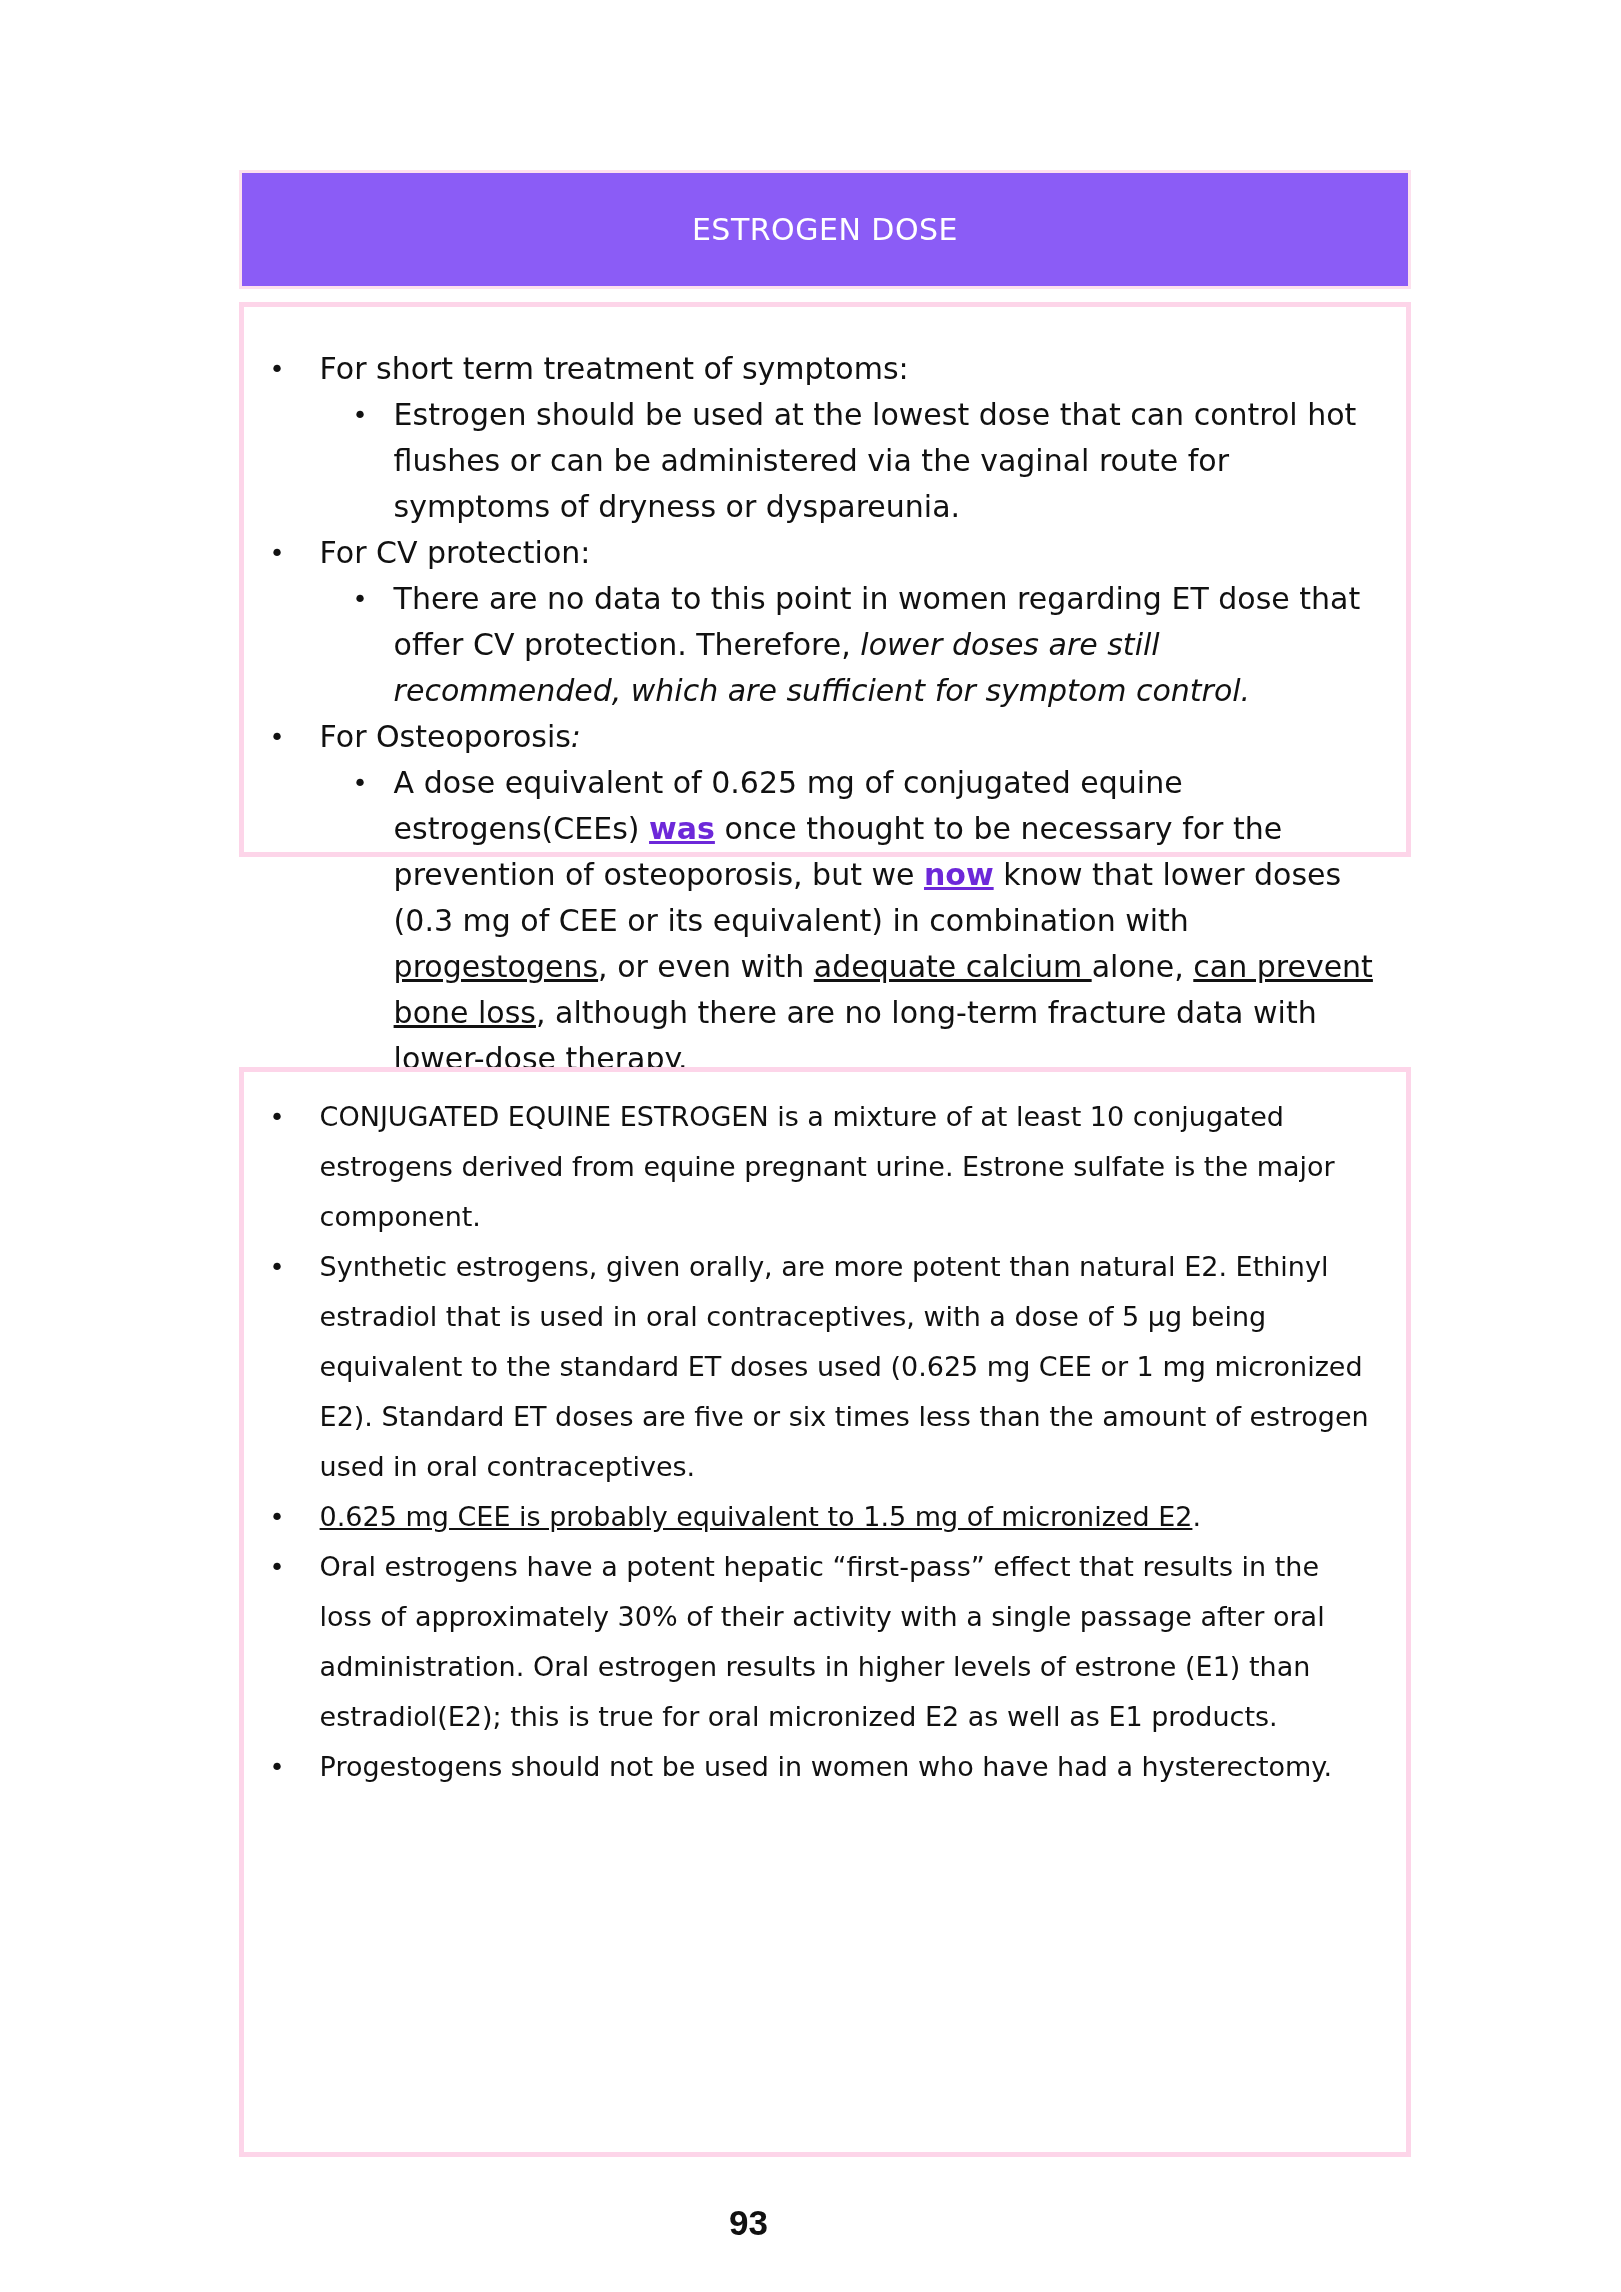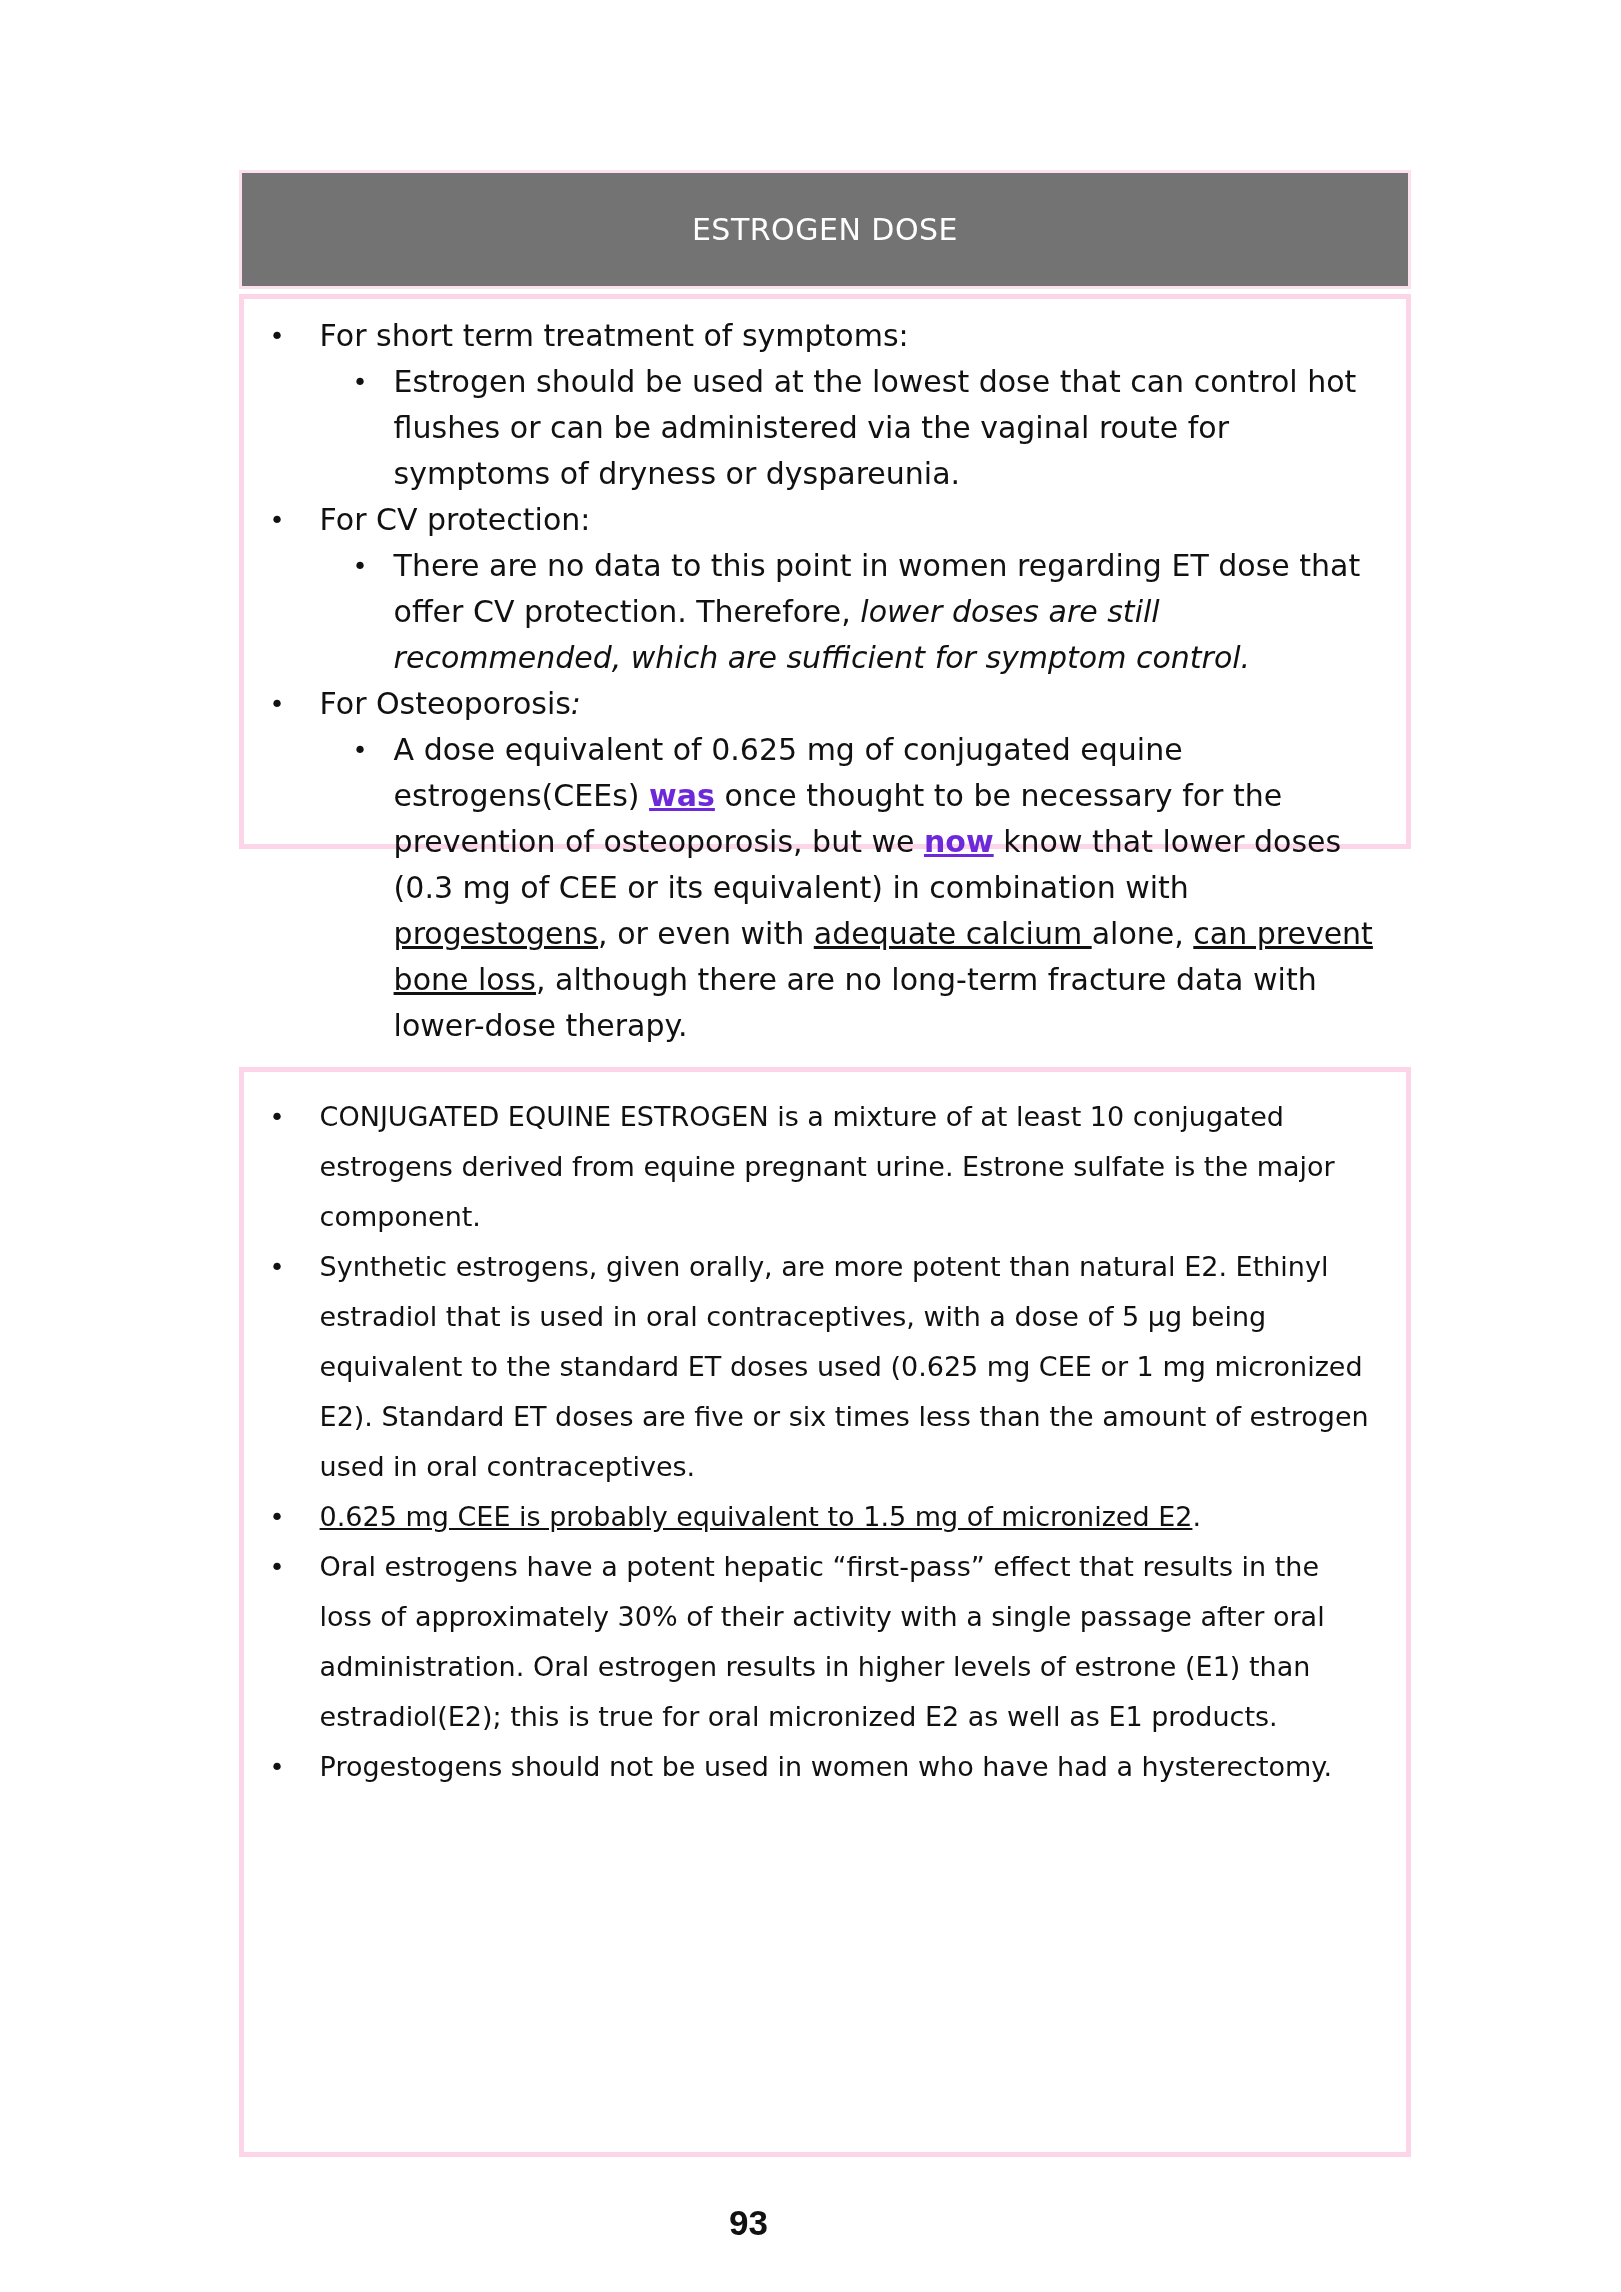--- a/index.html
+++ b/index.html
@@ -1,23 +1,23 @@
 <!DOCTYPE html>
 <html><head>
 <meta charset="utf-8">
 <style>
   html, body { margin: 0; padding: 0; background: #ffffff; }
   body { width: 1621px; height: 2293px; position: relative; overflow: hidden;
          font-family: "DejaVu Sans", "Liberation Sans", sans-serif; color: #111; }
   .box { position: absolute; left: 239px; width: 1172px; box-sizing: border-box;
          border: 5.9px solid #fdd5e9; background: #fff; }
-  .header { top: 170px; height: 119px; border: 3.9px solid #fde0ee; background: #737373;
+  .header { top: 170px; height: 119px; border: 3.9px solid #fde0ee; background: #8b5cf6;
             display: flex; align-items: center; justify-content: center; }
   .header-title { color: #ffffff; font-size: 30px; letter-spacing: 0.5px; }
-  .box1 { top: 294px; height: 555px; padding: 14px 0 0 0; }
+  .box1 { top: 302px; height: 555px; padding: 39px 0 0 0; }
   .box2 { top: 1067px; height: 1090px; padding: 19.6px 0 0 0; }
   ul { list-style: none; margin: 0; padding: 0; }
   .l1 > li { position: relative; padding-left: 56px; margin-left: 19.6px; font-size: 30px; line-height: 46px; }
   .l1 > li::before { content: "•"; position: absolute; left: 5.9px; top: 0; font-size: 25.5px; }
   .l2 { margin-left: 0; }
   .l2 > li { position: relative; padding-left: 74px; font-size: 30px; line-height: 46px; padding-right: 23.5px; }
   .l2 > li::before { content: "•"; position: absolute; left: 33px; top: 0; font-size: 25.5px; }
   .box2 ul > li { position: relative; padding-left: 56px; margin-left: 19.6px; padding-right: 30px;
                   font-size: 27px; line-height: 50px; }
   .box2 ul > li::before { content: "•"; position: absolute; left: 5.9px; top: 0; font-size: 25.5px; }

